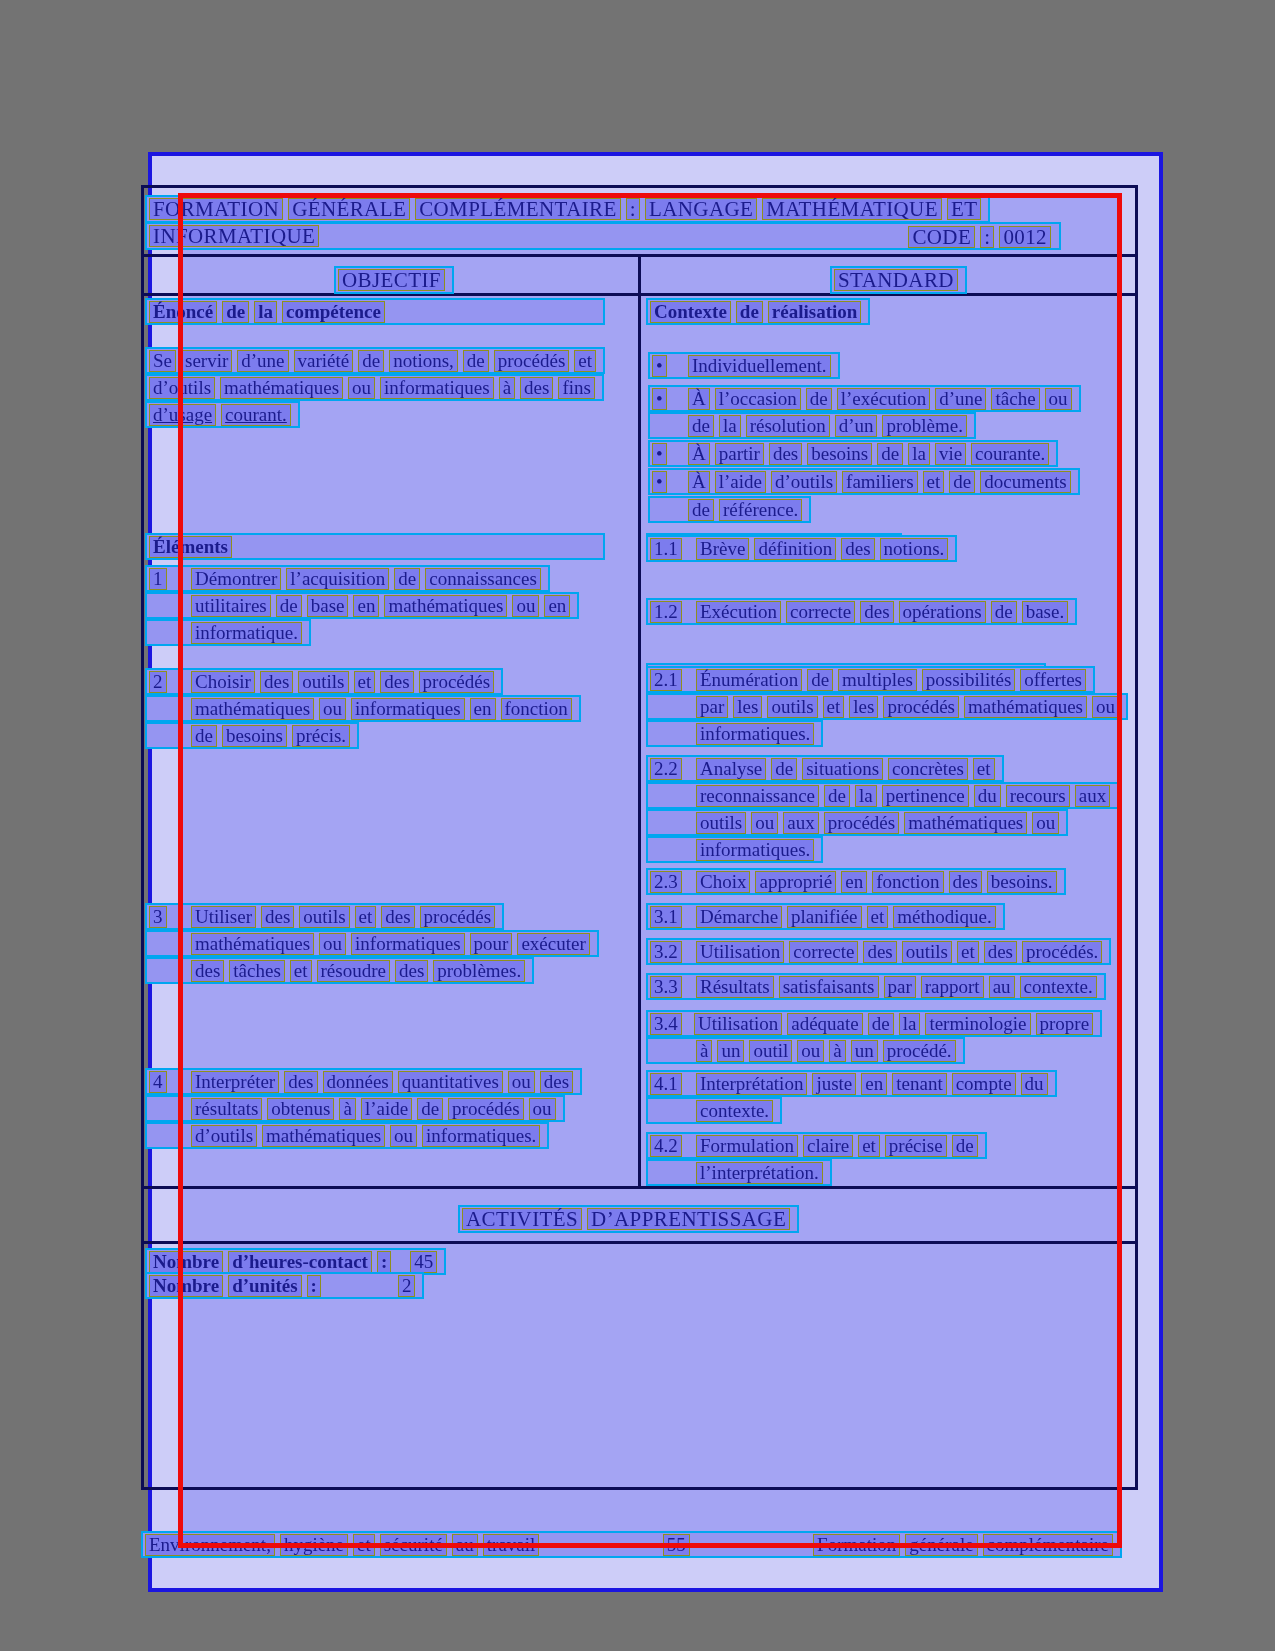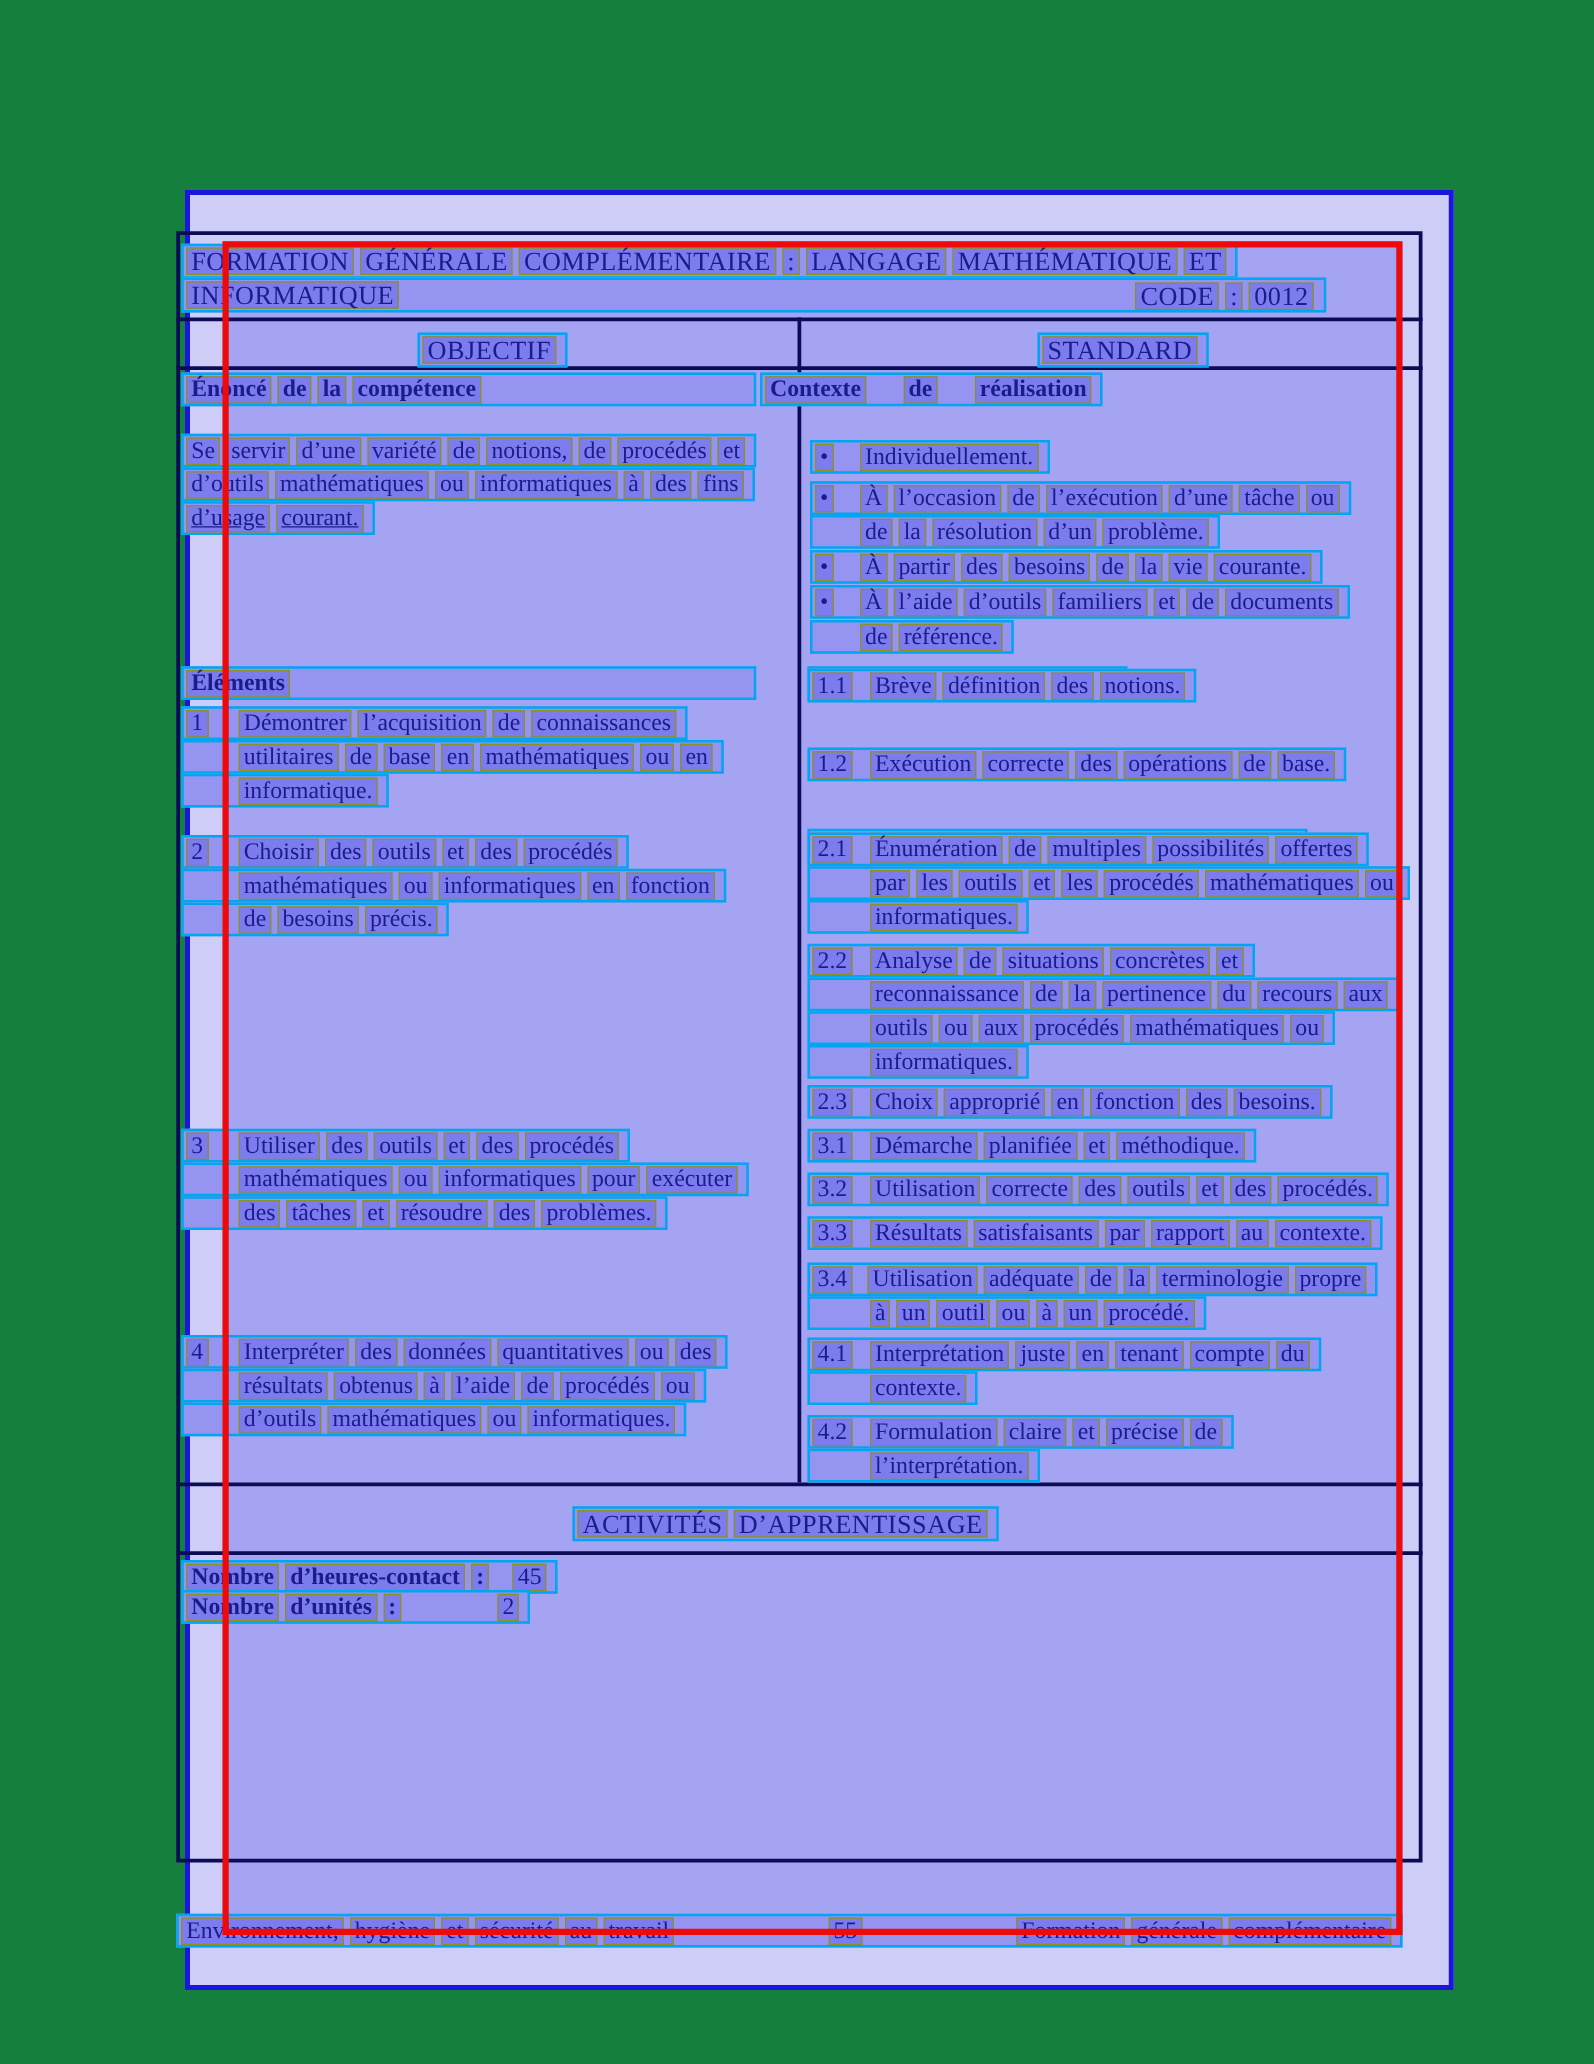--- a/index.html
+++ b/index.html
@@ -1,19 +1,19 @@
 <!DOCTYPE html>
 <html style="--page-border: #1b15e0; --page-fill: #cdcdf8; --region-border: #ee0a0a; --region-fill: #a4a4f3; --line-border: #00a6f0; --line-fill: #9595f1; --word-border: #8f8f1e; --word-fill: #7c7cee; --table-border: #0c0c55; --text-color: #1b1b8c;"><head>
 <meta charset="utf-8">
 <style>
   html,body{margin:0;padding:0;background:#ffffff;}
   #canvas{
     position:relative;
     width:1275px;height:1651px;
-    background:#15803d;
+    background:#737373;
     font-family:"Liberation Serif","DejaVu Serif",serif;
     font-size:19px;
     color:var(--text-color,#1b1b8c);
     overflow:hidden;
   }
   
   .page-box{
     position:absolute;left:148px;top:152px;width:1015px;height:1440px;
     background:var(--page-fill,#cdcdf8);
     border:4px solid var(--page-border,#1b15e0);
@@ -122,21 +122,21 @@
         <span class="word">ou</span>
         <span class="word">informatiques</span>
         <span class="word">à</span>
         <span class="word">des</span>
         <span class="word">fins</span>
       </div>
       <div class="line" style="left: 145px; top: 401px; text-decoration: underline;">
         <span class="word">d’usage</span>
         <span class="word">courant.</span>
       </div>
-      <div class="line bold" style="left: 608px; top: 298px; gap: 25px;">
+      <div class="line bold" style="left: 646px; top: 298px;">
         <span class="word">Contexte</span>
         <span class="word">de</span>
         <span class="word">réalisation</span>
       </div>
       <div class="line" style="left: 648px; top: 352px;">
         <span class="numcell" style="width: 36px;">
           <span class="word">•</span>
         </span>
         <span class="word">Individuellement.</span>
       </div>

